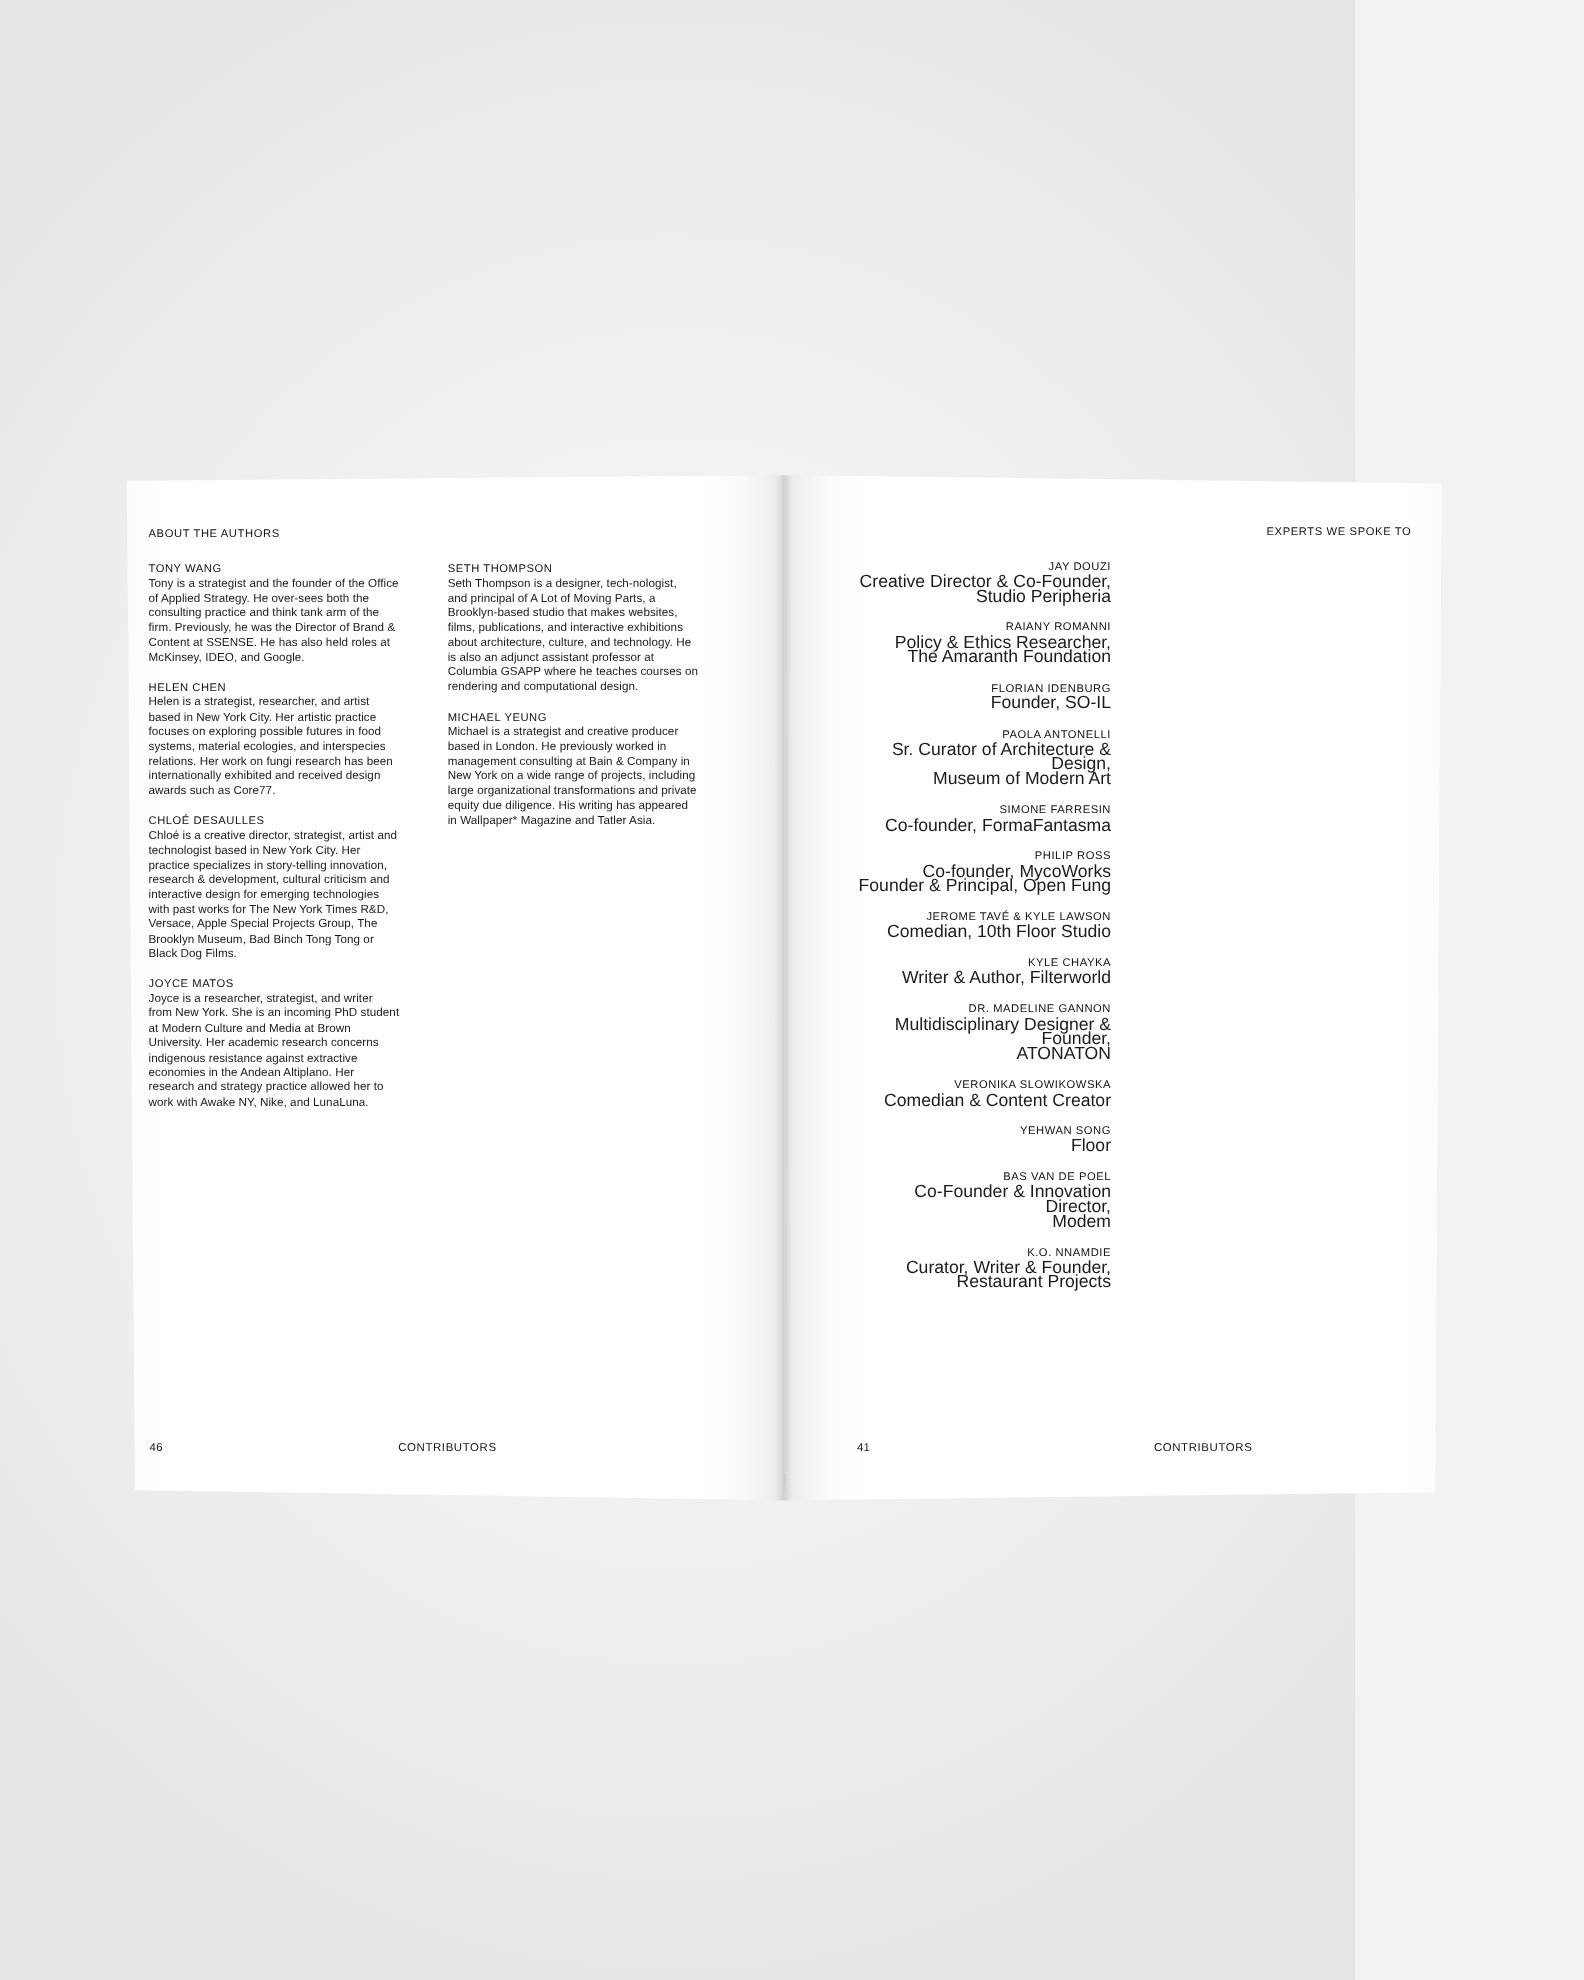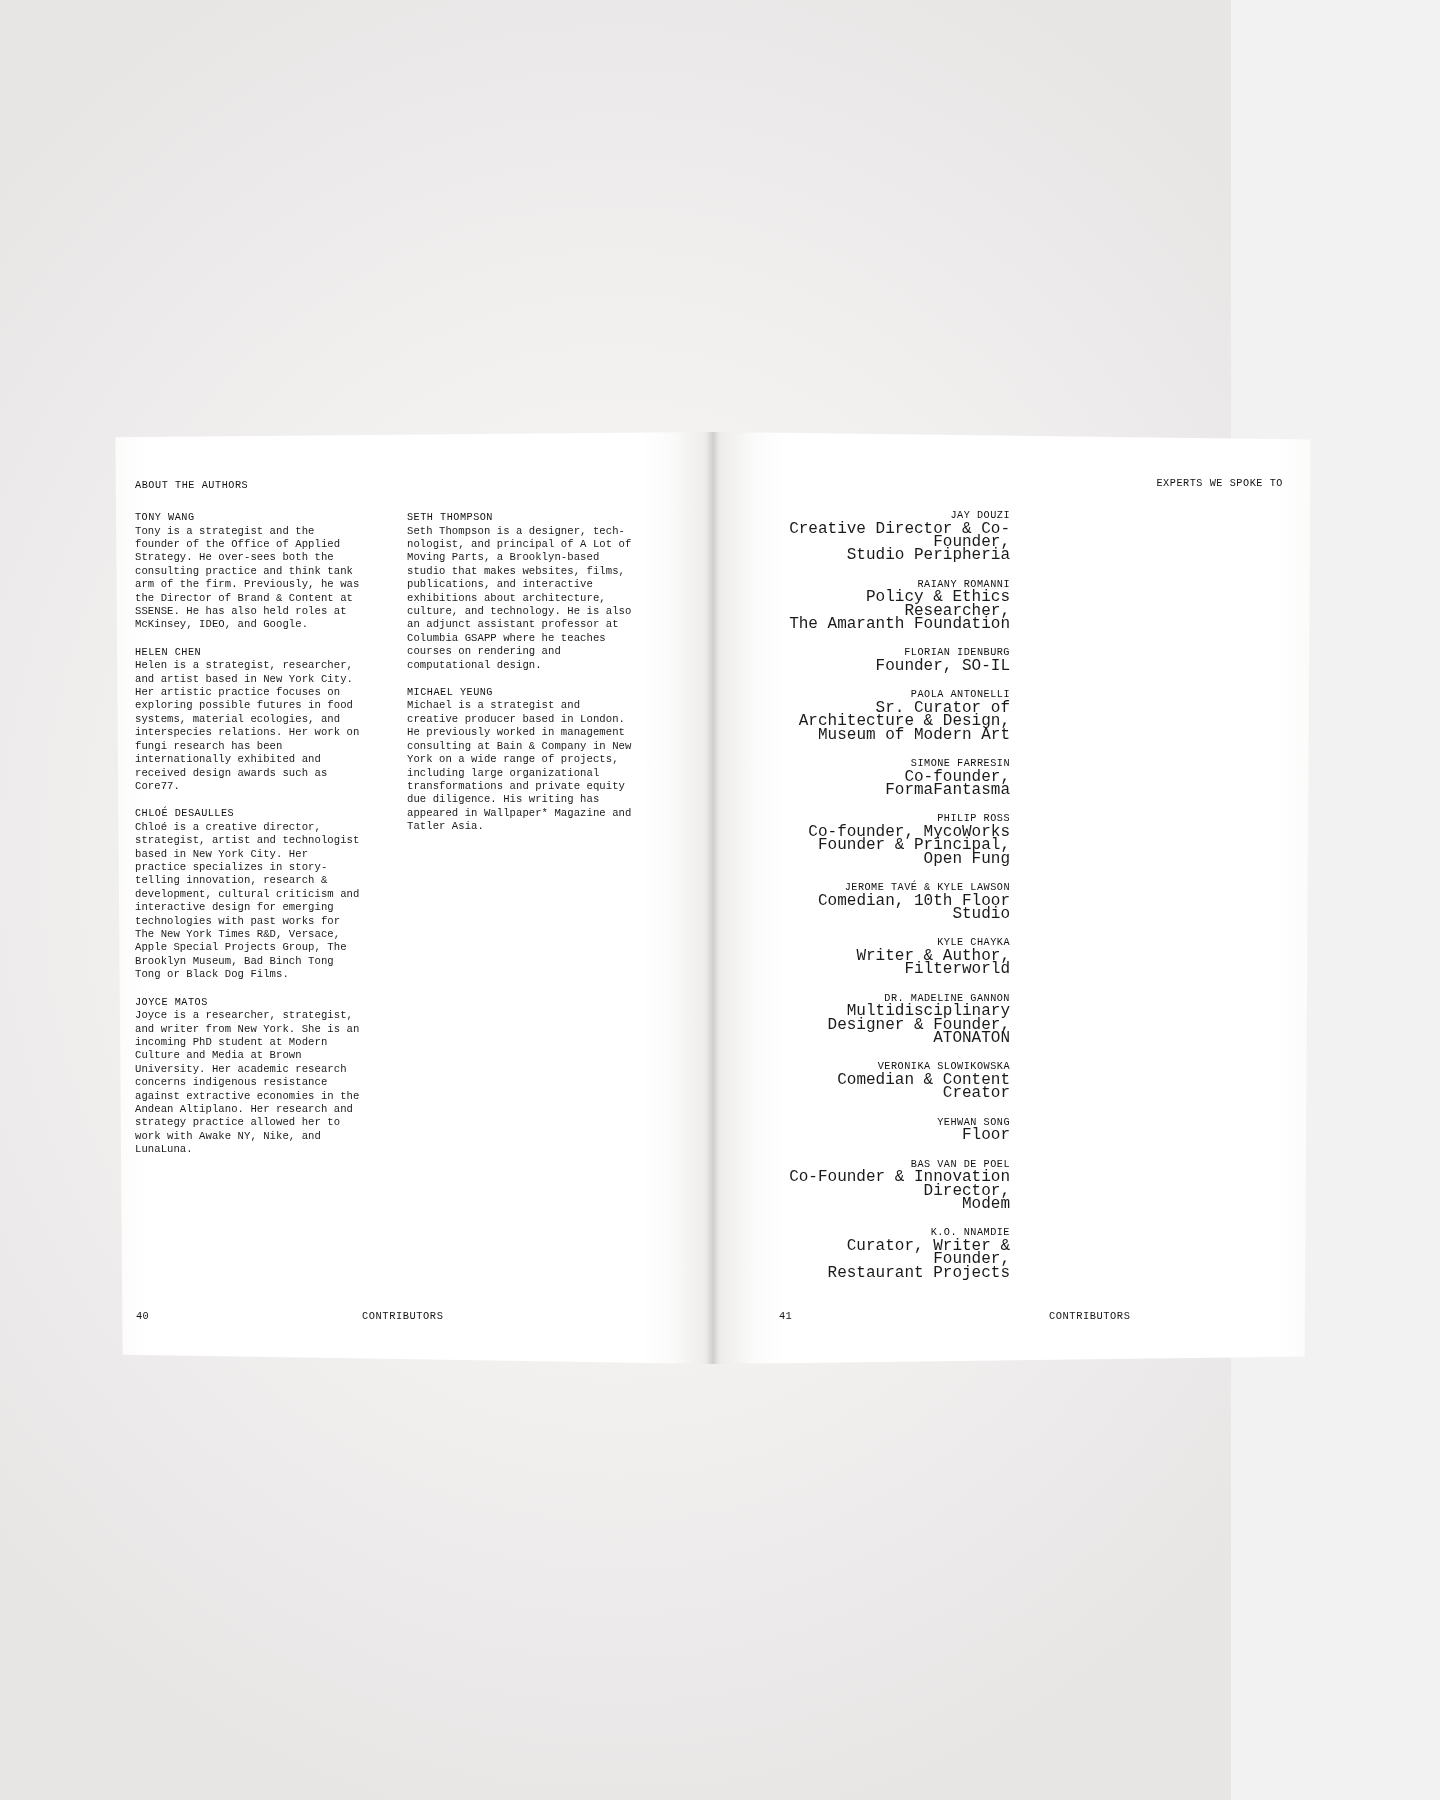--- a/index.html
+++ b/index.html
@@ -10,21 +10,20 @@
     background: #f2f2f2;
     font-family: "Liberation Sans", sans-serif;
     overflow: hidden;
   }
 
   #stage {
     position: relative;
     width: 1231px;
     height: 1800px;
     background: #6d28d9;
-    font-family: Liberation Mono, monospace;
   }
 
   
   #bg-grad {
     position: absolute;
     inset: 0;
     background:
       radial-gradient(ellipse 70% 55% at 50% 48%, #fafafa 0%, #f1f0ef 55%, #eceaea 78%, #e8e6e5 100%);
   }
 
@@ -211,21 +210,21 @@
 
             <div class="entry">
               <div class="entry-name">MICHAEL YEUNG</div>
               <div class="entry-body">Michael is a strategist and creative producer based in London. He previously worked in management consulting at Bain &amp; Company in New York on a wide range of projects, including large organizational transformations and private equity due diligence. His writing has appeared in Wallpaper* Magazine and Tatler Asia.</div>
             </div>
 
           </div>
         </div>
       </div>
 
-      <div class="folio folio-num-left">40</div>
+      <div class="folio folio-num-left">46</div>
       <div class="folio folio-lbl-left">CONTRIBUTORS</div>
     </div>
 
     <div class="page" id="page-right">
       <div class="page-inner-right">
         <div class="sect-title title-right">EXPERTS WE SPOKE TO</div>
 
         <div class="cols">
           <div class="col">
 

